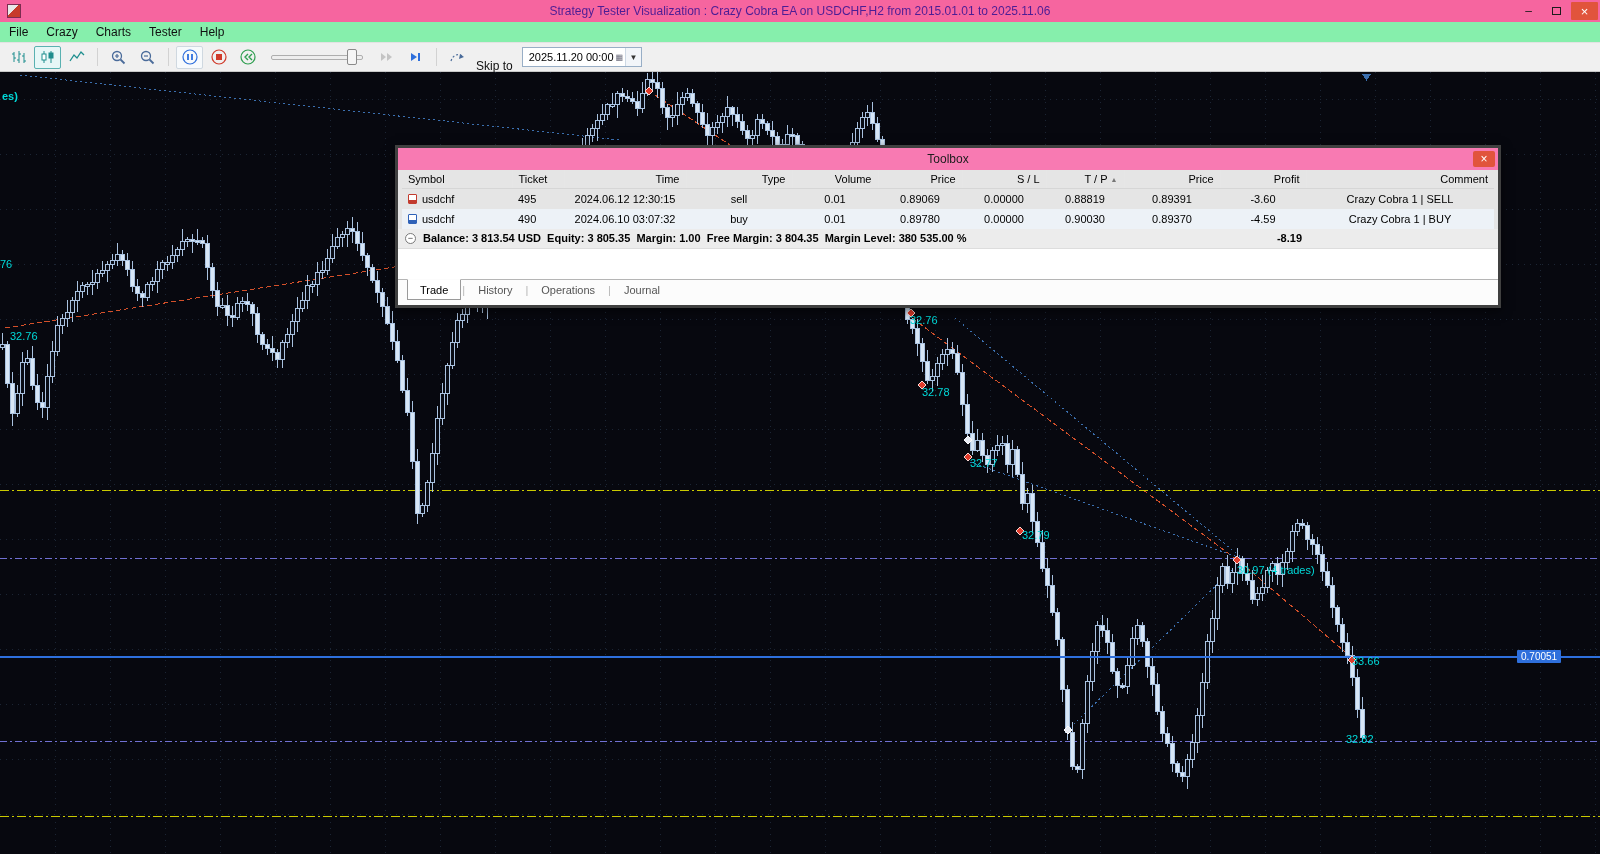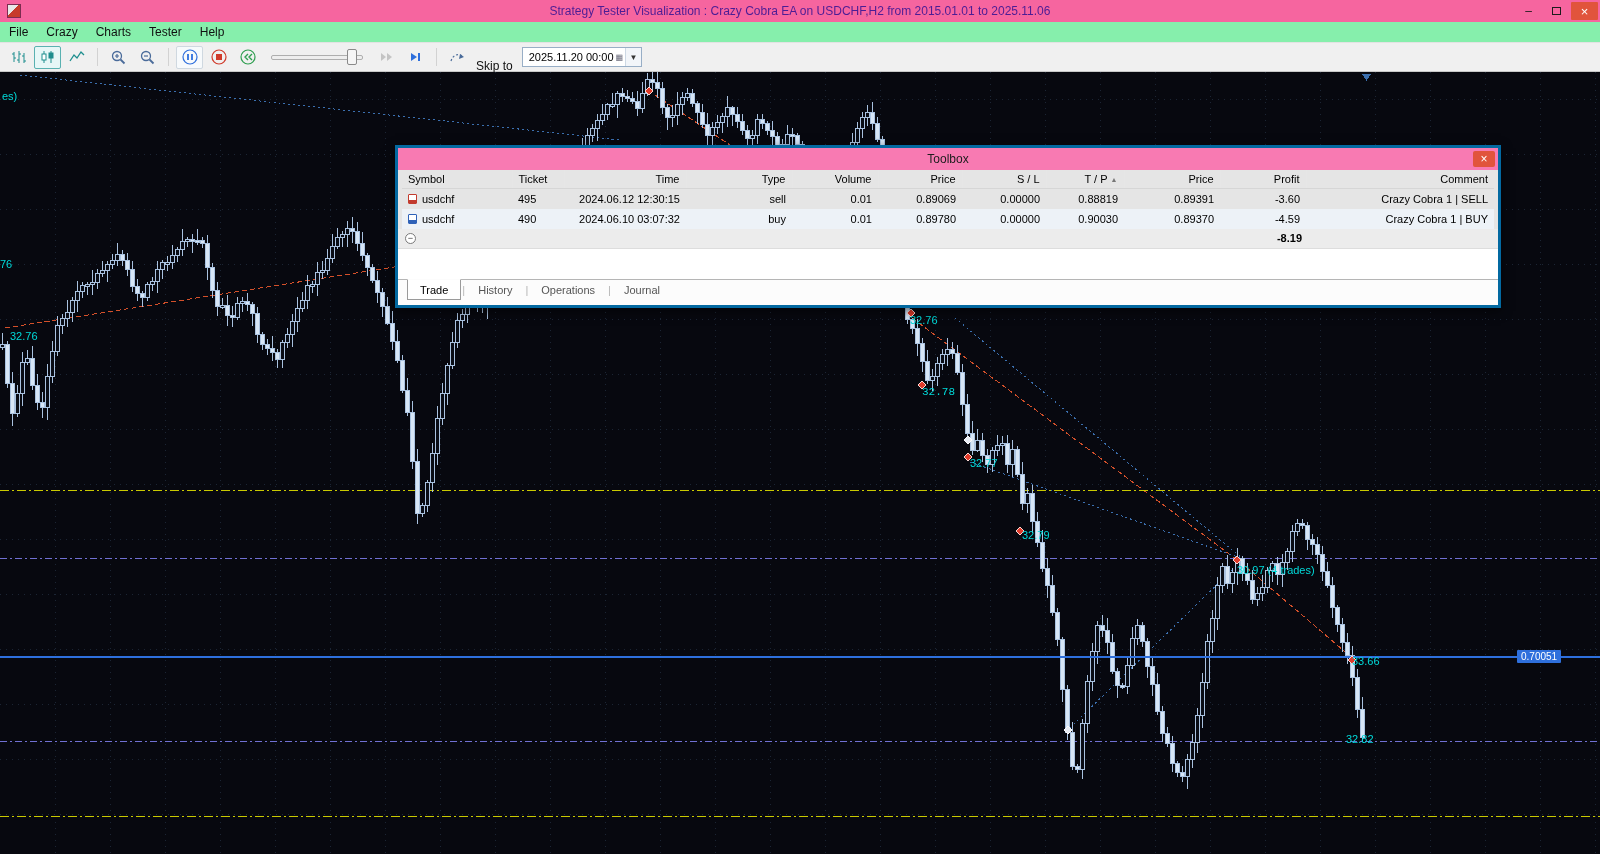--- a/index.html
+++ b/index.html
@@ -33,30 +33,30 @@
   .date-dd{width:16px;height:18px;display:flex;align-items:center;justify-content:center;border-left:1px solid #cdd8e4;color:#333;font-size:8px;background:#f2f5f9}
   .date-spin{width:12px;height:18px;display:flex;align-items:center;justify-content:center;color:#667;font-size:8px}
 
   
   .chart{position:relative;width:1600px;height:782px;background:#07080f;overflow:hidden}
   #chart-svg{position:absolute;left:0;top:0}
   .annot{position:absolute;color:#00d9d9;font-size:11px;line-height:12px;white-space:nowrap;z-index:2}
   .price-tag{position:absolute;left:1517px;z-index:3;background:#2e6fdc;color:#fff;font-size:10px;line-height:13px;padding:0 4px;border-radius:1px}
 
   
-  .toolbox{position:absolute;left:395px;top:73px;width:1106px;background:#fff;border:3px solid #0369a1;z-index:10;box-shadow:0 3px 10px rgba(0,0,0,.55)}
+  .toolbox{position:absolute;left:395px;top:73px;width:1106px;background:#fff;border:3px solid #404040;z-index:10;box-shadow:0 3px 10px rgba(0,0,0,.55)}
   .tb-title{height:22px;background:#f87ab2;display:flex;align-items:center;justify-content:center;position:relative}
   .tb-title-text{font-size:12px;color:#1d1d1d}
   .tb-close{position:absolute;right:3px;top:3px;width:22px;height:16px;background:#e1543c;color:#fff;display:flex;align-items:center;justify-content:center;font-size:12px;border-radius:2px}
   .tb-body{background:#e5e5e5}
   table.trades{border-collapse:collapse;table-layout:fixed;width:1092px;margin-left:4px;font-size:11px;color:#000}
   .trades th{font-weight:normal;text-align:right;padding:3px 6px;border-right:1px solid #e6e6e6;border-bottom:1px solid #d6d6d6;white-space:nowrap}
   .trades th.l,.trades td.l{text-align:left}
   .trades th:last-child{border-right:none}
-  .trades td{padding:2px 6px;text-align:right;white-space:nowrap;overflow:hidden;height:20px}
+  .trades td{padding:2px 6px;text-align:center;white-space:nowrap;overflow:hidden;height:20px}
   .trades tbody tr.alt{background:#edf2f7}
   .sort-arrow{font-size:7px;color:#777;margin-left:3px;vertical-align:1px}
   .sym-icon{display:inline-block;width:9px;height:10px;border-radius:1px;margin-right:5px;vertical-align:-1px;background:#fff}
   .sym-icon.sell{border:1px solid #c23b2e;box-shadow:inset 0 -3px 0 #c23b2e}
   .sym-icon.buy{border:1px solid #2f62b8;box-shadow:inset 0 -3px 0 #2f62b8}
   .summary{height:20px;background:#ececec;display:flex;align-items:center;font-size:11px;font-weight:bold;color:#000;padding-left:7px;position:relative;border-bottom:1px solid #ddd}
   .summary .sum-text{white-space:pre}
   .minus-icon{width:11px;height:11px;border:1px solid #7a7a7a;border-radius:50%;display:flex;align-items:center;justify-content:center;font-size:9px;font-weight:normal;margin-right:7px;color:#333;background:#fff;line-height:9px}
   .sum-profit{position:absolute;right:196px;font-weight:bold}
   .tb-gap{height:30px;background:#fff}
@@ -779,25 +779,25 @@
       <rect x="919" y="310" width="6" height="6" fill="#e03c2c" stroke="#ffffff" stroke-width="0.8" transform="rotate(45 922 313)"></rect>
       <rect x="965" y="365" width="6" height="6" fill="#e8ecf4" stroke="#ffffff" stroke-width="0.8" transform="rotate(45 968 368)"></rect>
       <rect x="965" y="382" width="6" height="6" fill="#e03c2c" stroke="#ffffff" stroke-width="0.8" transform="rotate(45 968 385)"></rect>
       <rect x="1017" y="456" width="6" height="6" fill="#e03c2c" stroke="#ffffff" stroke-width="0.8" transform="rotate(45 1020 459)"></rect>
       <rect x="1234" y="485" width="6" height="6" fill="#e03c2c" stroke="#ffffff" stroke-width="0.8" transform="rotate(45 1237 488)"></rect>
       <rect x="1349" y="585" width="6" height="6" fill="#e03c2c" stroke="#ffffff" stroke-width="0.8" transform="rotate(45 1352 588)"></rect>
       <rect x="1065" y="655" width="6" height="6" fill="#e8ecf4" stroke="#ffffff" stroke-width="0.8" transform="rotate(45 1068 658)"></rect>
       <path d="M1362 2 l9 0 l-4.5 7 z" fill="#3b6fae"></path>
     </svg>
   <div id="annotations">
-      <div class="annot" style="left: 2px; top: 18px;">es)</div>
+      <div class="annot" style="left: 2px; top: 18px; font-weight: bold;">es)</div>
       <div class="annot" style="left: 0px; top: 186px;">76</div>
       <div class="annot" style="left: 10px; top: 258px;">32.76</div>
       <div class="annot" style="left: 910px; top: 242px;">32.76</div>
-      <div class="annot" style="left: 922px; top: 314px; font-family: Liberation Mono, monospace;">32.78</div>
+      <div class="annot" style="left: 922px; top: 314px;">32.78</div>
       <div class="annot" style="left: 970px; top: 385px;">32.77</div>
       <div class="annot" style="left: 1022px; top: 457px;">32.79</div>
       <div class="annot" style="left: 1237px; top: 492px;">30.97 (4 trades)</div>
       <div class="annot" style="left: 1352px; top: 583px;">33.66</div>
       <div class="annot" style="left: 1346px; top: 661px;">32.82</div>
     </div>
   <div class="price-tag" style="top: 578px;">0.70051</div>
 
   <div class="toolbox">
     <div class="tb-title">
@@ -858,20 +858,21 @@
             <td>0.00000</td>
             <td>0.90030</td>
             <td>0.89370</td>
             <td>-4.59</td>
             <td>Crazy Cobra 1 | BUY</td>
           </tr>
         </tbody>
       </table>
       <div class="summary">
         <span class="minus-icon">−</span>
+        <span class="sum-text">Balance: 3 813.54 USD  Equity: 3 805.35  Margin: 1.00  Free Margin: 3 804.35  Margin Level: 380 535.00 %</span>
         <span class="sum-profit">-8.19</span>
       </div>
       <div class="tb-gap"></div>
       <div class="tb-tabs">
         <span class="tab active">Trade</span>
         <span class="tabsep">|</span>
         <span class="tab">History</span>
         <span class="tabsep">|</span>
         <span class="tab">Operations</span>
         <span class="tabsep">|</span>

